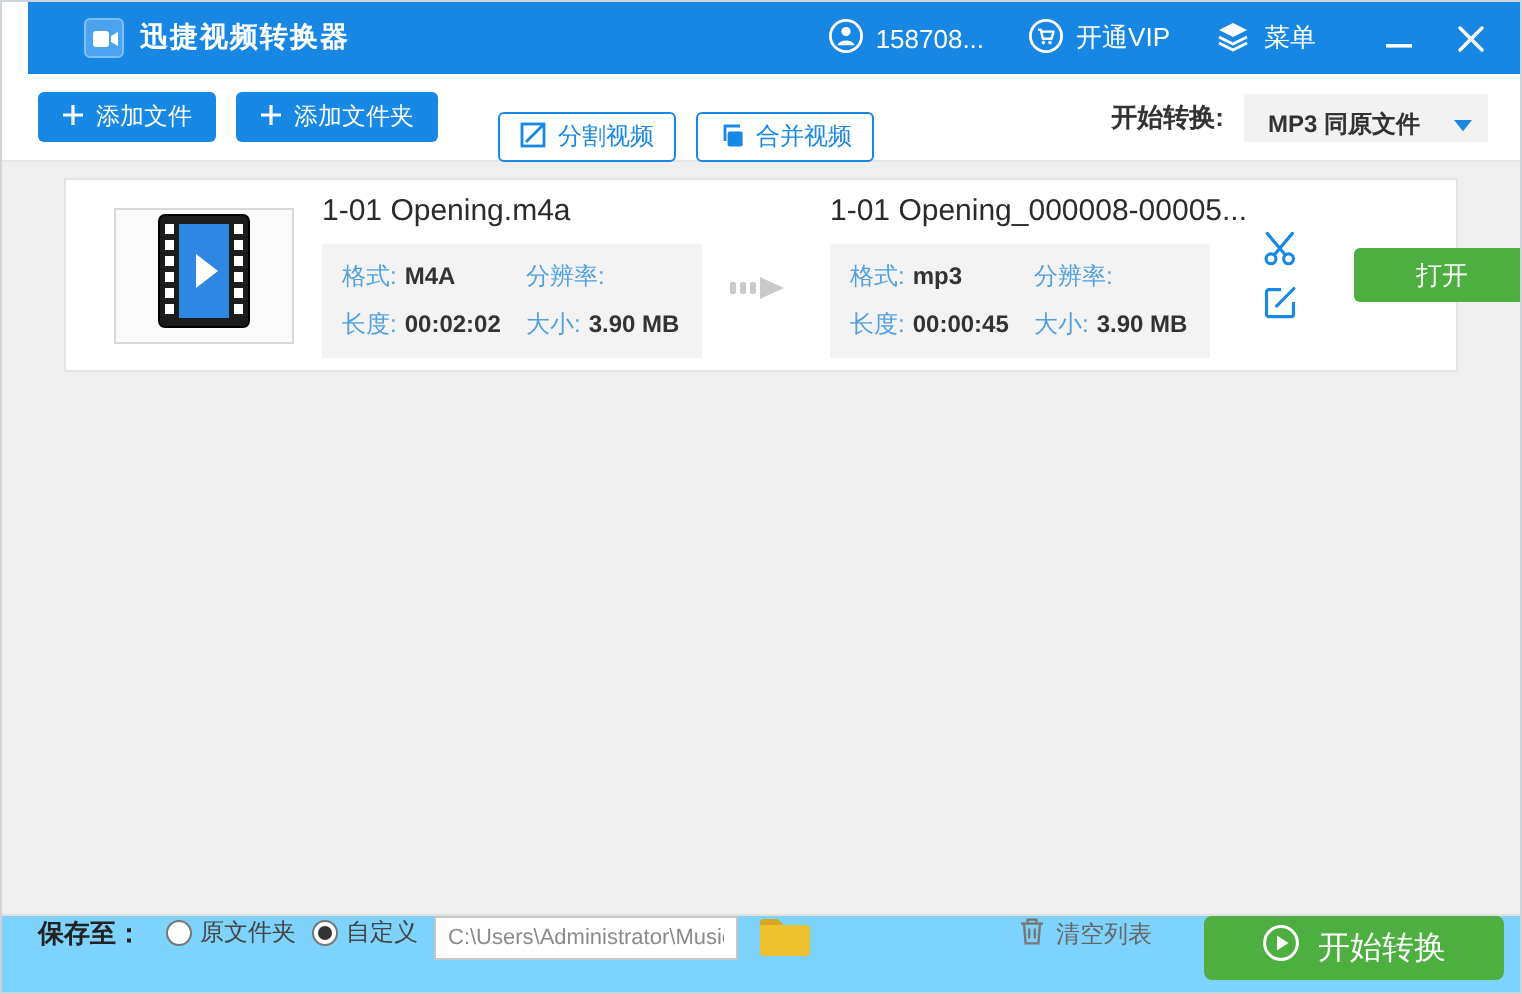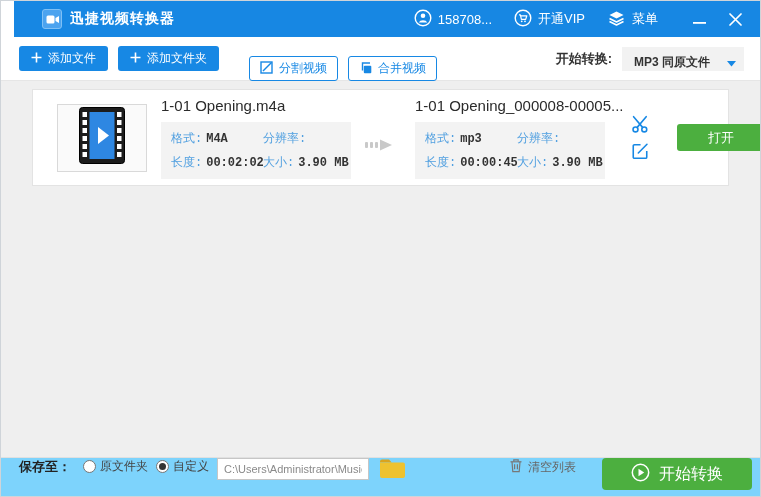--- a/index.html
+++ b/index.html
@@ -28,21 +28,21 @@
   .fmt-select { width:122px; height:24px; background:#f2f2f2; display:flex; align-items:flex-end; padding:0 8px 0 12px; cursor:pointer; }
   .fmt-value { font-size:12px; font-weight:bold; color:#333; flex:1; }
 
   
   .content { flex:1; background:#efefef; padding:8px 31px; overflow:hidden; }
   .file-card { background:#fff; border:1px solid #e3e3e3; height:97px; display:flex; align-items:center; padding:0 12px 0 24px; }
   .thumb { width:90px; height:68px; background:#fafafa; border:1px solid #d9d9d9; display:flex; align-items:center; justify-content:center; flex:0 0 auto; }
   .media-block { width:190px; flex:0 0 auto; margin-left:14px; }
   .media-block.output { margin-left:12px; }
   .media-title { font-size:15px; color:#2b2b2b; margin-bottom:8px; white-space:nowrap; }
-  .info-box { background:#f3f3f3; padding:8px 10px; display:grid; grid-template-columns:92px 1fr; row-gap:7px; font-size:12px; white-space:nowrap;font-family:Liberation Mono, monospace; }
+  .info-box { background:#f3f3f3; padding:8px 10px; display:grid; grid-template-columns:92px 1fr; row-gap:7px; font-size:12px; white-space:nowrap; }
   .info-cell .lbl { color:#52a0e0; margin-right:4px; }
   .info-cell .val { color:#333; font-weight:bold; }
   .arrow-wrap { margin:18px 10px 0 14px; flex:0 0 auto; }
   .row-tools { display:flex; flex-direction:column; gap:9px; margin-left:26px; flex:0 0 auto; }
   .tool-ic { width:18px; height:18px; cursor:pointer; }
   .open-btn { margin-left:28px; width:88px; height:27px; background:#4caf3f; color:#fff; border:none; border-radius:3px; font-size:13px; cursor:pointer; flex:0 0 auto; font-family:inherit; }
 
   
   .bottombar { height:39px; background:#7dd3fc; border-top:1px solid #e0e0e0; display:flex; align-items:flex-start; padding:0 8px 0 18px; flex:0 0 auto; }
   .save-label { font-size:13px; font-weight:bold; color:#222; margin-right:12px; }

